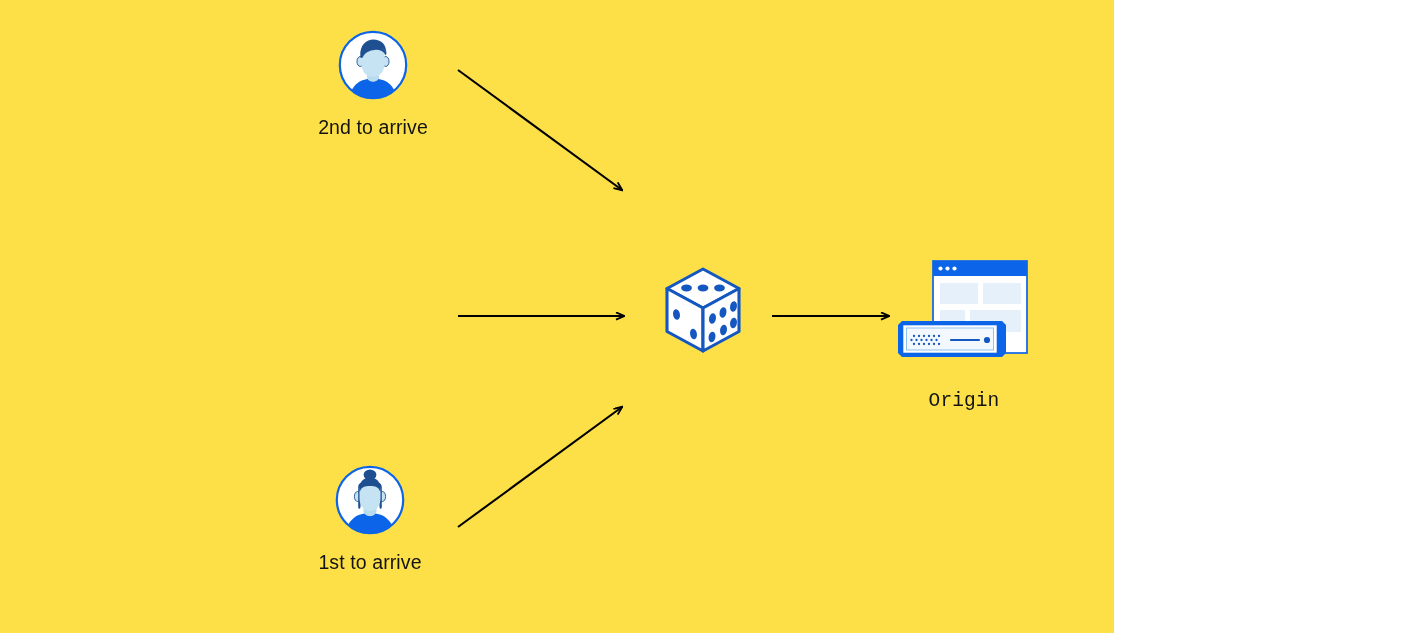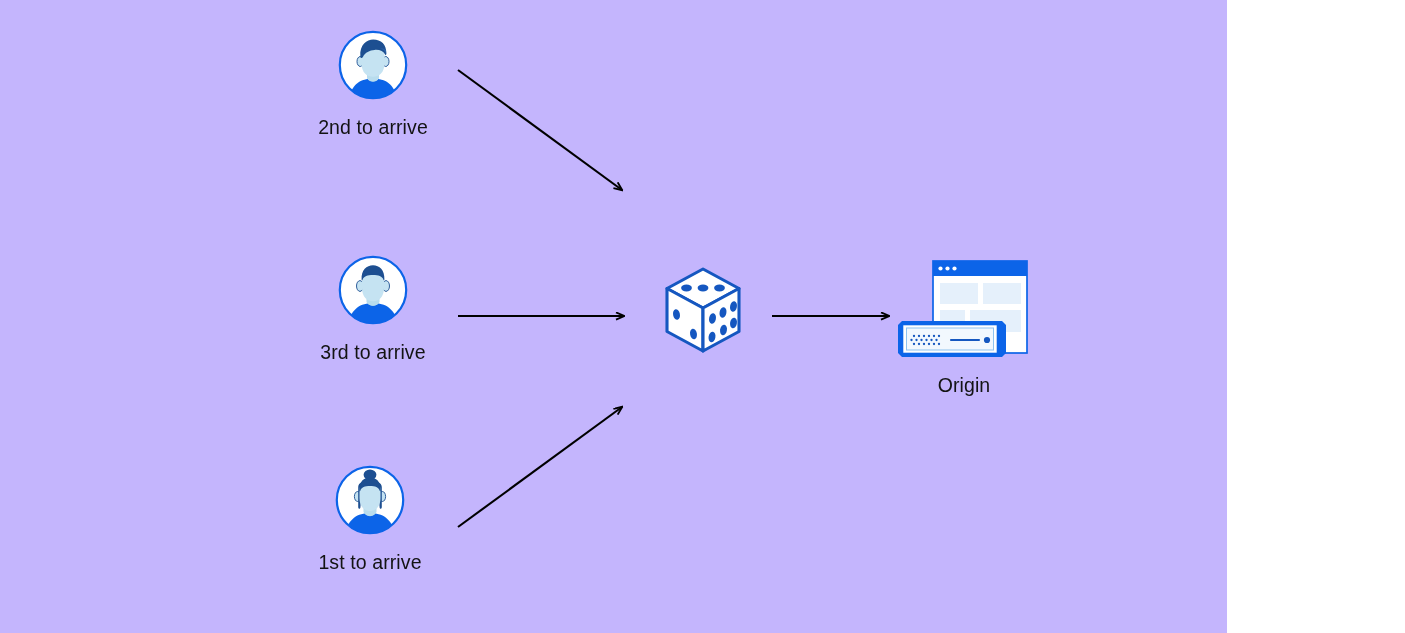--- a/index.html
+++ b/index.html
@@ -5,43 +5,43 @@
   html, body {
     margin: 0;
     padding: 0;
     background: #ffffff;
   }
   body {
     font-family: "Liberation Sans", sans-serif;
   }
   #canvas {
     position: relative;
-    width: 1227px;
+    width: 1114px;
     height: 633px;
-    background: #c4b5fd;
+    background: #fde047;
     overflow: hidden;
   }
   .node {
     position: absolute;
     display: flex;
     flex-direction: column;
     align-items: center;
   }
   .node-label {
     font-family: "Liberation Sans", sans-serif;
     font-size: 19.5px;
     color: #131313;
     letter-spacing: 0.1px;
     white-space: nowrap;
     line-height: 1.2;
   }
   .avatar-wrap { width: 74px; height: 74px; }
   .avatar-label { margin-top: 14px; }
   .origin-wrap { width: 148px; height: 110px; }
-  .origin-label { margin-top: 6px; }
+  .origin-label { margin-top: 22px; font-family: Liberation Mono, monospace; }
   .dice-wrap { width: 100px; height: 100px; }
   .arrows-layer {
     position: absolute;
     left: 0; top: 0;
     width: 1405px;
     height: 633px;
     pointer-events: none;
   }
   svg { display: block; overflow: visible; }
 </style>
@@ -91,45 +91,20 @@
           <path d="M24.3 28.5 C23.5 16.5 31 11.5 37.2 11.5 C45 11.5 50.6 16.2 50.3 25.5
                    C50.2 27.2 49.6 27.8 49.1 26.6 C47.6 23 43.5 21.5 38.5 21.9
                    C33.6 22.3 29.2 24.2 26.9 28.9 C26.1 30.4 24.5 30.6 24.3 28.5 Z" fill="#1d4f91"></path>
           <path d="M44 20.6 C48 21.6 50.3 24.5 50.3 27 L50 22 C48.5 20.7 46 20.1 44 20.6 Z" fill="#2a62a8"></path>
         </g>
       </svg>
     </div>
     <div class="node-label avatar-label">2nd to arrive</div>
   </div>
 
-  <div class="node" style="left:298px; top:253px; width:150px;">
-    <div class="avatar-wrap">
-      <svg viewBox="0 0 74 74" width="74" height="74">
-        <defs>
-          <clipPath id="clipAv2">
-              <circle cx="37" cy="37" r="33.2"></circle>
-            </clipPath>
-        </defs>
-        <circle cx="37" cy="37" r="33.2" fill="#ffffff" stroke="#0c64e8" stroke-width="2.2"></circle>
-        <g clip-path="url(#clipAv2)">
-          <path d="M12 74 C13.5 56.5 24 50 37 50 C50 50 60.5 56.5 62 74 Z" fill="#0c64e8"></path>
-          <path d="M30.5 49 C33 54 41 54 43.5 49 L43.5 45 L30.5 45 Z" fill="#b8dced"></path>
-          <path d="M31.5 39 L31.5 50 C33.5 53.5 40.5 53.5 42.5 50 L42.5 39 Z" fill="#b8dced"></path>
-          <ellipse cx="24.0" cy="33" rx="3.5" ry="5.4" fill="#c5e3f2" stroke="#1d4f91" stroke-width="0.9"></ellipse>
-          <ellipse cx="50.0" cy="33" rx="3.5" ry="5.4" fill="#c5e3f2" stroke="#1d4f91" stroke-width="0.9"></ellipse>
-          <path d="M26 25.5 C26 15.5 48 15.5 48 25.5 L48 35 C48 44 42.8 48.3 37 48.3 C31.2 48.3 26 44 26 35 Z" fill="#c5e3f2"></path>
-
-          <path d="M25.6 26.4 C25.2 17 30.6 12.2 37 12.2 C43.4 12.2 48.8 17 48.4 26.4
-                   C48.3 27.6 47.6 27.6 47.3 26.6 C46.3 23.3 42.5 22.1 37 22.1
-                   C31.5 22.1 27.7 23.3 26.7 26.6 C26.4 27.6 25.7 27.6 25.6 26.4 Z" fill="#1d4f91"></path>
-        </g>
-      </svg>
-    </div>
-    <div class="node-label avatar-label">3rd to arrive</div>
-  </div>
 
   <div class="node" style="left:295px; top:463px; width:150px;">
     <div class="avatar-wrap">
       <svg viewBox="0 0 74 74" width="74" height="74">
         <defs>
           <clipPath id="clipAv3">
               <circle cx="37" cy="37" r="33.2"></circle>
             </clipPath>
         </defs>
         <circle cx="37" cy="37" r="33.2" fill="#ffffff" stroke="#0c64e8" stroke-width="2.2"></circle>

